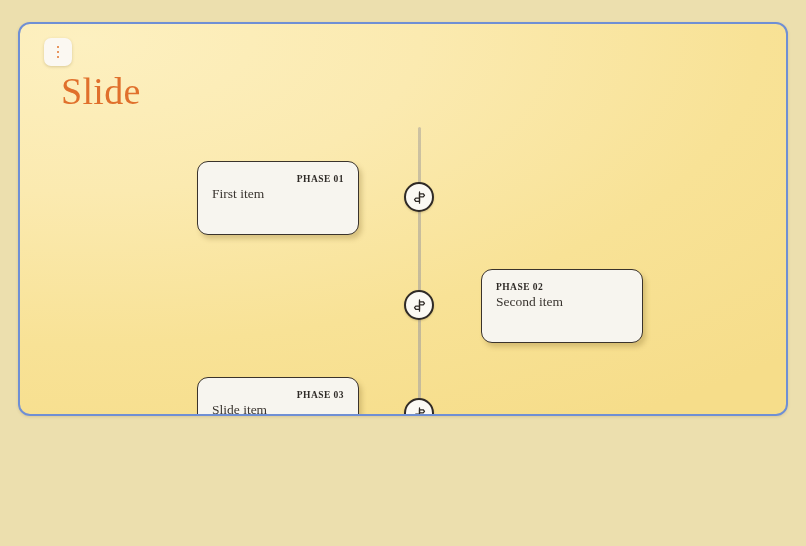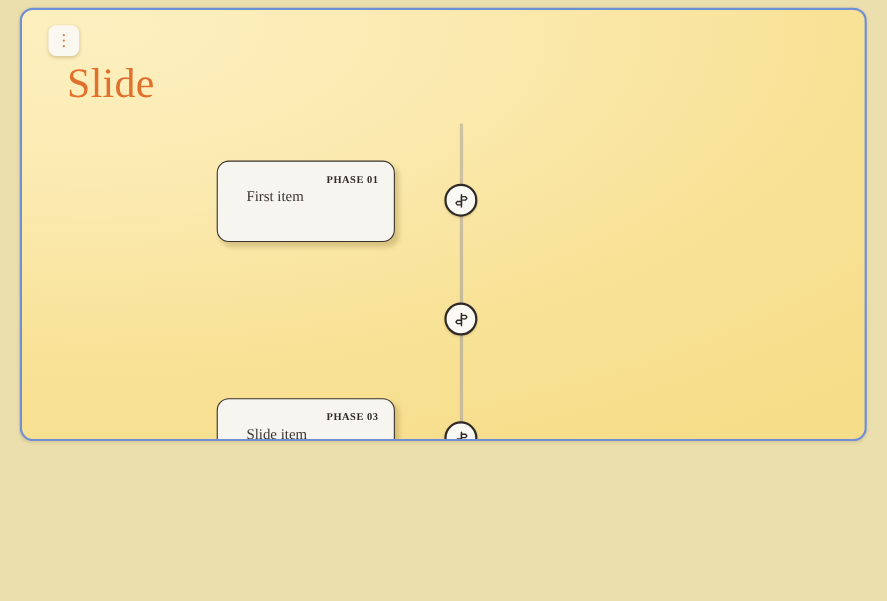--- a/index.html
+++ b/index.html
@@ -12,21 +12,21 @@
 
   body {
     background:#ecdfae;
     font-family:"Liberation Serif", serif;
     position:relative;
   }
 
   
   .slide-canvas{
     position:absolute;
-    left:18px; top:7px;
+    left:18px; top:22px;
     width:770px; height:394px;
     border:2px solid #6f8fd4;
     border-radius:12px;
     background:
       radial-gradient(130% 115% at 8% 4%, #fdf0c0 0%, #fbeab0 34%, #f8e296 68%, #f6dd8a 100%);
     box-shadow:0 1px 3px rgba(120,100,50,.18);
     overflow:hidden;
   }
 
   
@@ -80,21 +80,21 @@
   .marker svg{ display:block; }
 
   
   .card{
     position:absolute;
     width:162px; height:74px;
     background:#f7f5ef;
     border:1.6px solid #3a332c;
     border-radius:11px;
     box-shadow:3px 4px 5px rgba(135,110,45,.30);
-    padding:11px 14px 0 26px;
+    padding:11px 14px 0 14px;
   }
   .card .phase{
     font-family:"Liberation Serif", serif;
     font-weight:bold;
     font-size:9.5px;
     letter-spacing:.45px;
     color:#2e2a26;
     line-height:12px;
   }
   .card .item-text{
@@ -161,19 +161,23 @@
         <path d="M12 13H6l-2 2.5L6 18h6z"></path>
       </svg>
     </span>
   </div>
 
   <div class="card card-1 align-right">
     <div class="phase">PHASE 01</div>
     <div class="item-text">First item</div>
   </div>
 
+  <div class="card card-2 align-left">
+    <div class="phase">PHASE 02</div>
+    <div class="item-text">Second item</div>
+  </div>
 
   <div class="card card-3 align-right">
     <div class="phase">PHASE 03</div>
     <div class="item-text">Slide item</div>
   </div>
 
 </div>
 
 </body></html>

